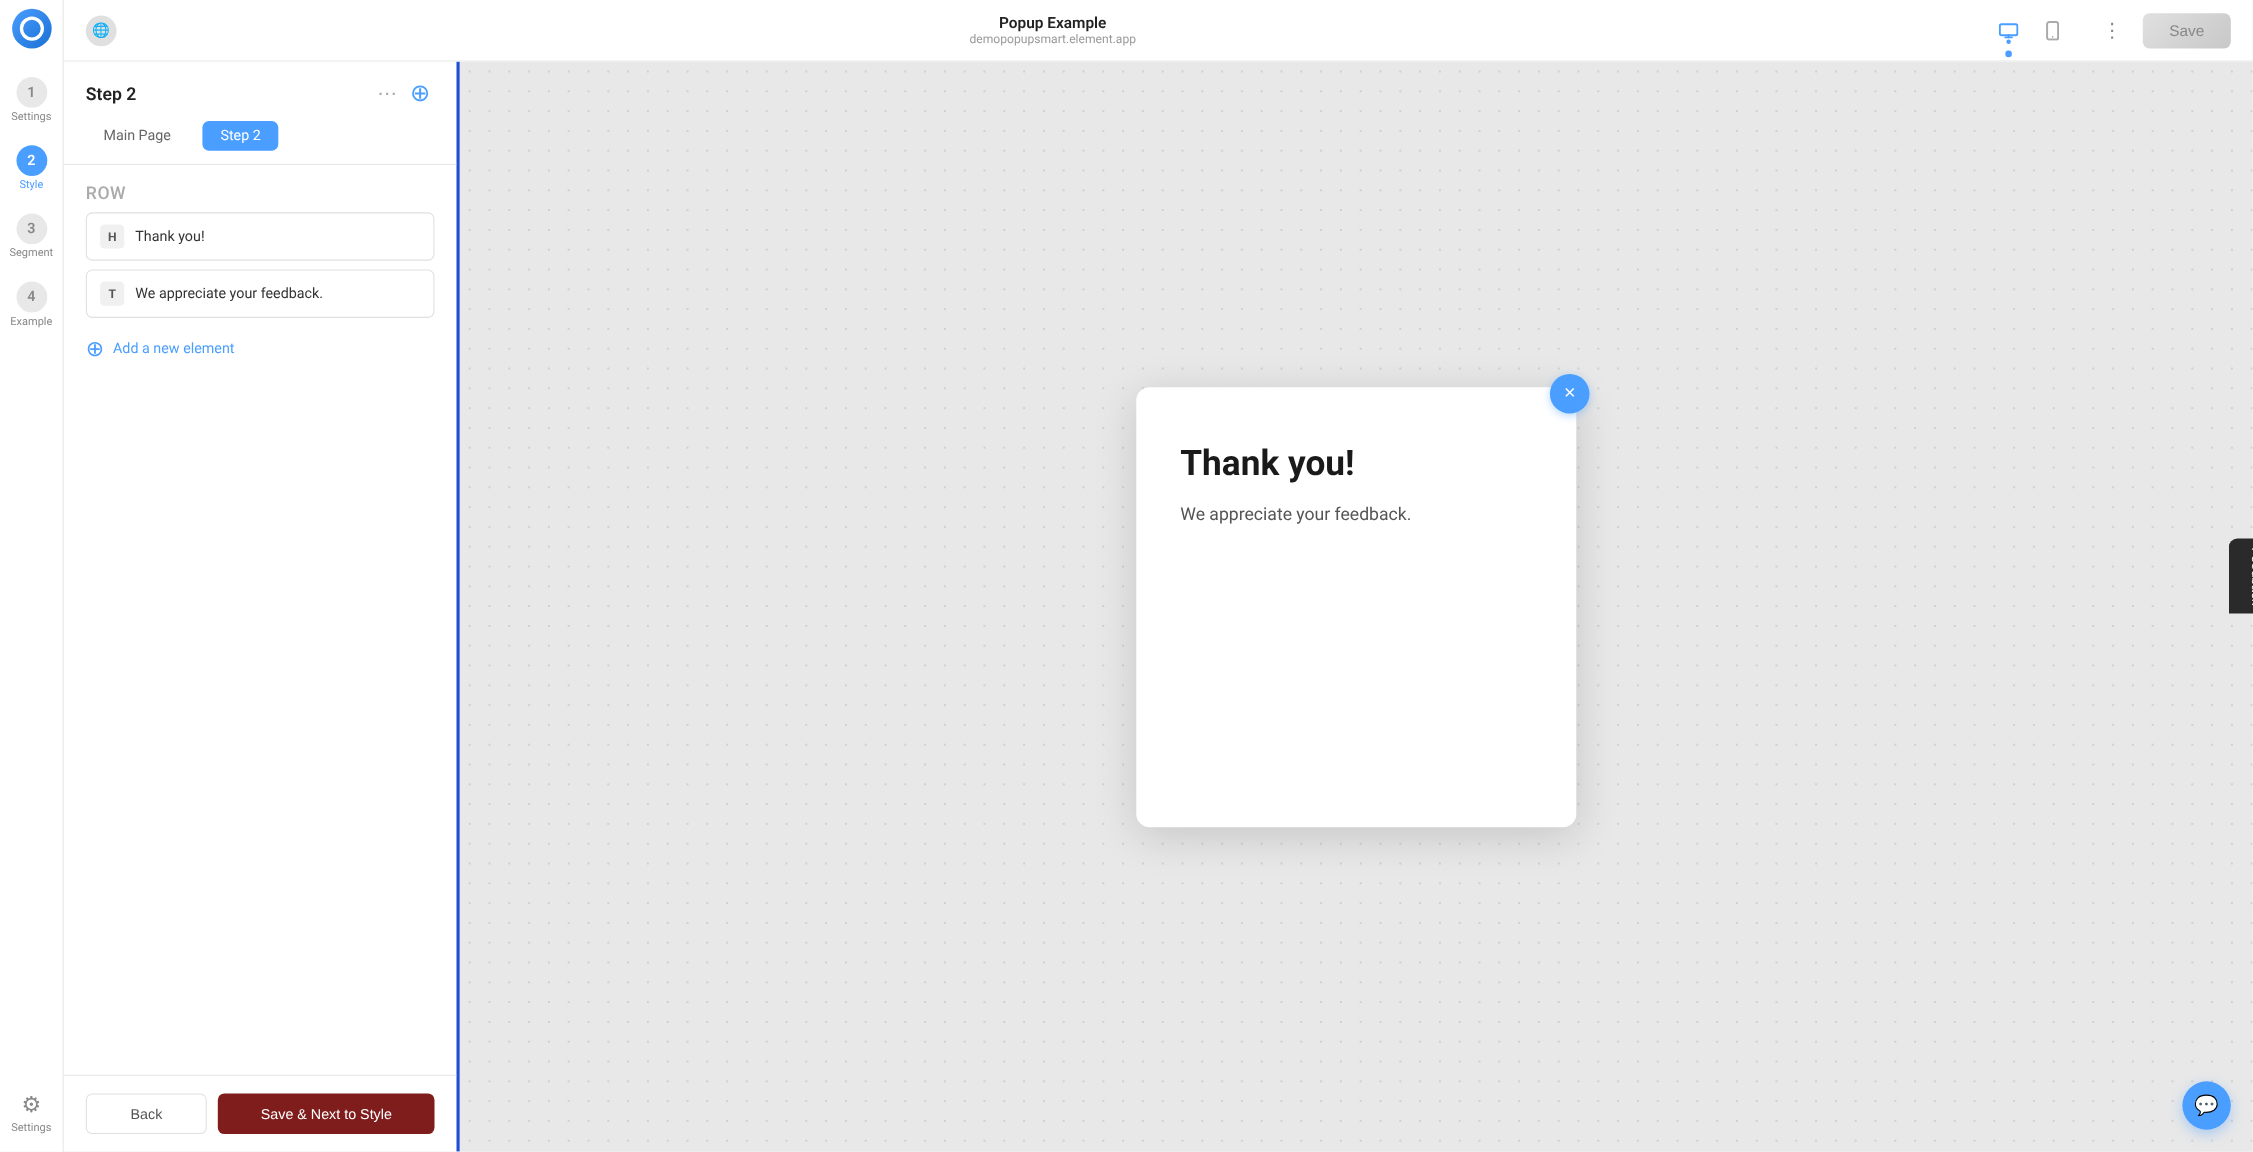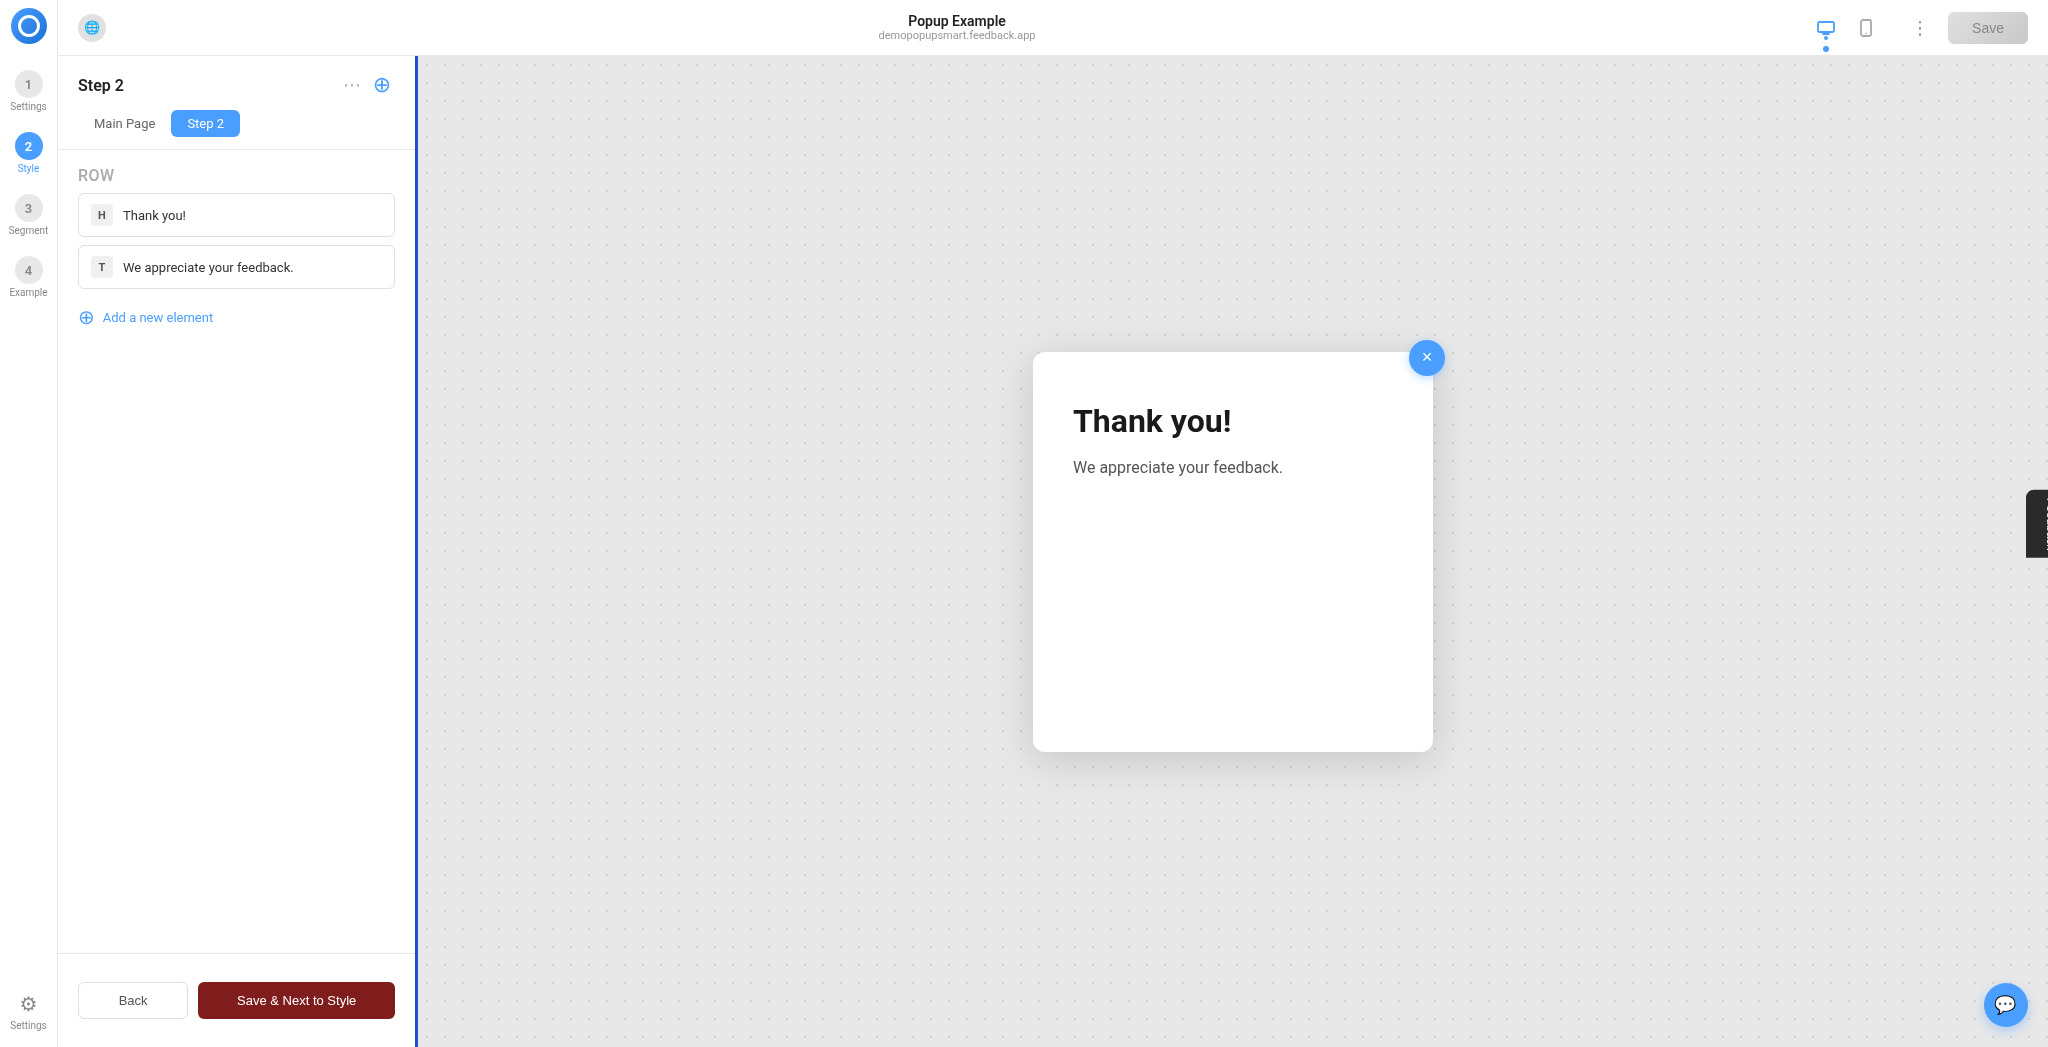--- a/index.html
+++ b/index.html
@@ -94,21 +94,21 @@
       display: flex; align-items: center; justify-content: space-between;
     }
     .step-title { font-size: 16px; font-weight: 600; color: #222; }
     .panel-actions { display: flex; gap: 8px; align-items: center; }
     .dots-btn { background: transparent; border: none; cursor: pointer; font-size: 18px; color: #aaa; }
     .add-circle-btn {
       width: 26px; height: 26px; background: transparent; border: none;
       cursor: pointer; font-size: 22px; color: #4a9eff; display: flex; align-items: center; justify-content: center;
     }
     .tab-row {
-      display: flex; gap: 0; padding: 12px 20px;
+      display: flex; gap: 13px; padding: 12px 20px;
       border-bottom: 1px solid #e8e8e8;
     }
     .tab-item {
       padding: 6px 16px; border-radius: 6px; font-size: 13px;
       cursor: pointer; color: #666;
     }
     .tab-item.active { background: #4a9eff; color: #fff; }
 
     .panel-body { flex: 1; overflow-y: auto; padding: 16px 20px; }
     .row-label { font-size: 16px; color: #aaa; text-transform: uppercase; font-weight: 500; margin-bottom: 8px; letter-spacing: 0.5px; }
@@ -127,21 +127,21 @@
     .element-text { font-size: 13px; color: #333; }
 
     .add-element-row {
       display: flex; align-items: center; gap: 8px;
       padding: 8px 0; cursor: pointer; color: #4a9eff; font-size: 13px;
       margin-top: 4px;
     }
     .add-element-icon { font-size: 20px; }
 
     .panel-footer {
-      padding: 28px 20px;
+      padding: 16px 20px;
       border-top: 1px solid #e8e8e8;
       display: flex; gap: 10px; justify-content: space-between;
     }
     .back-btn {
       flex: 1; padding: 10px; border: 1px solid #e0e0e0;
       background: #fff; border-radius: 6px; font-size: 13px;
       color: #555; cursor: pointer;
     }
     .next-btn {
       flex: 2; padding: 10px; border: none;
@@ -237,21 +237,21 @@
     <span>Settings</span>
   </div>
 </div>
 
 <div class="main-content">
 
   <div class="top-header">
     <div class="site-icon">🌐</div>
     <div class="header-title-group">
       <div class="header-site-name">Popup Example</div>
-      <div class="header-site-url">demopopupsmart.feedback.app</div>
+      <div class="header-site-url">demopopupsmart.element.app</div>
     </div>
     <div class="device-buttons">
       <button class="device-btn active" title="Desktop">
         <svg width="18" height="14" viewBox="0 0 18 14" fill="none" xmlns="http://www.w3.org/2000/svg">
           <rect x="1" y="1" width="16" height="10" rx="1.5" stroke="#4a9eff" stroke-width="1.8"></rect>
           <path d="M6 13h6" stroke="#4a9eff" stroke-width="1.8" stroke-linecap="round"></path>
           <path d="M9 11v2" stroke="#4a9eff" stroke-width="1.8" stroke-linecap="round"></path>
         </svg>
         <div class="desktop-indicator"></div>
       </button>

